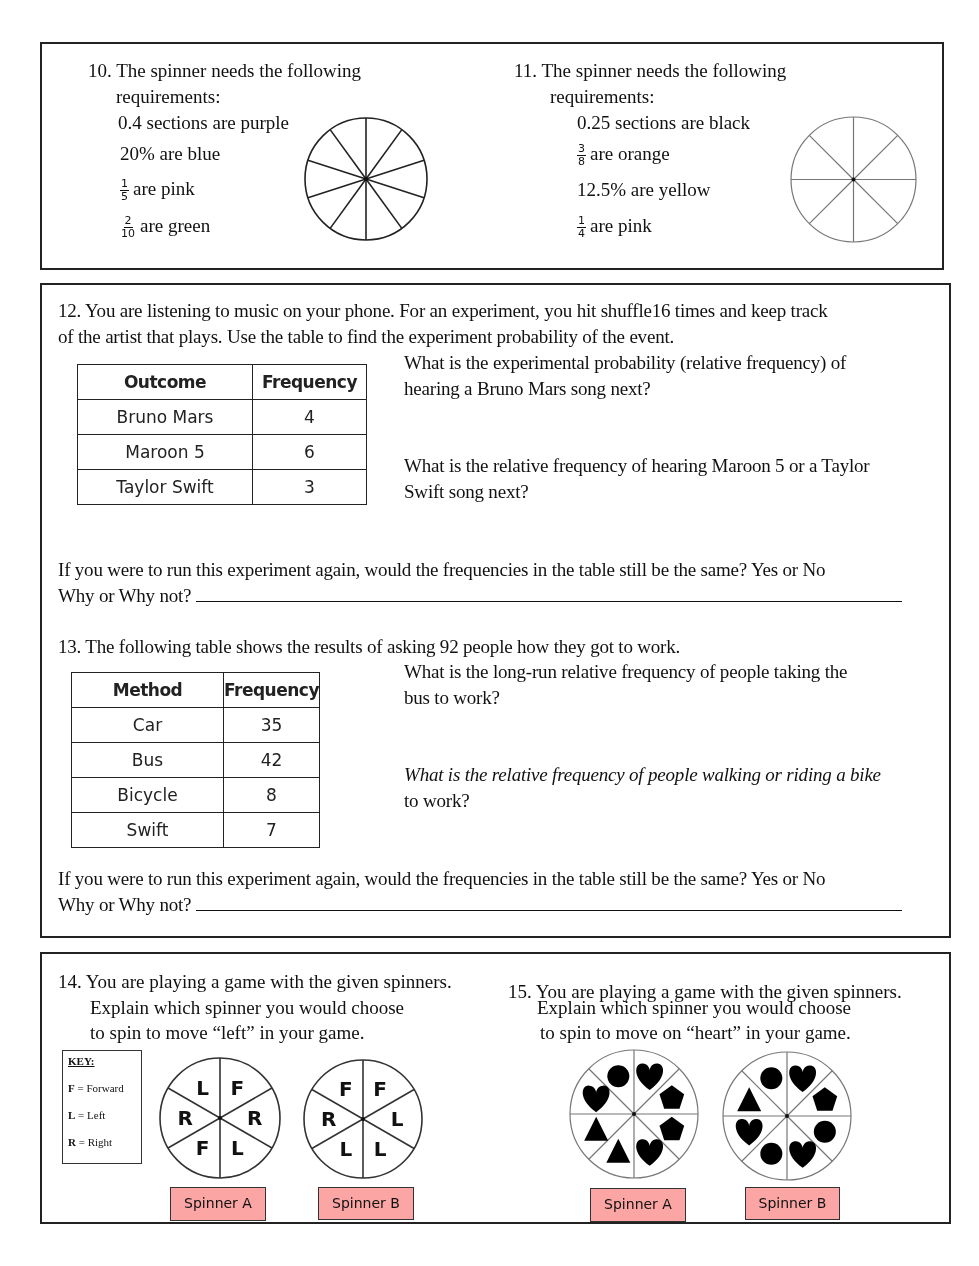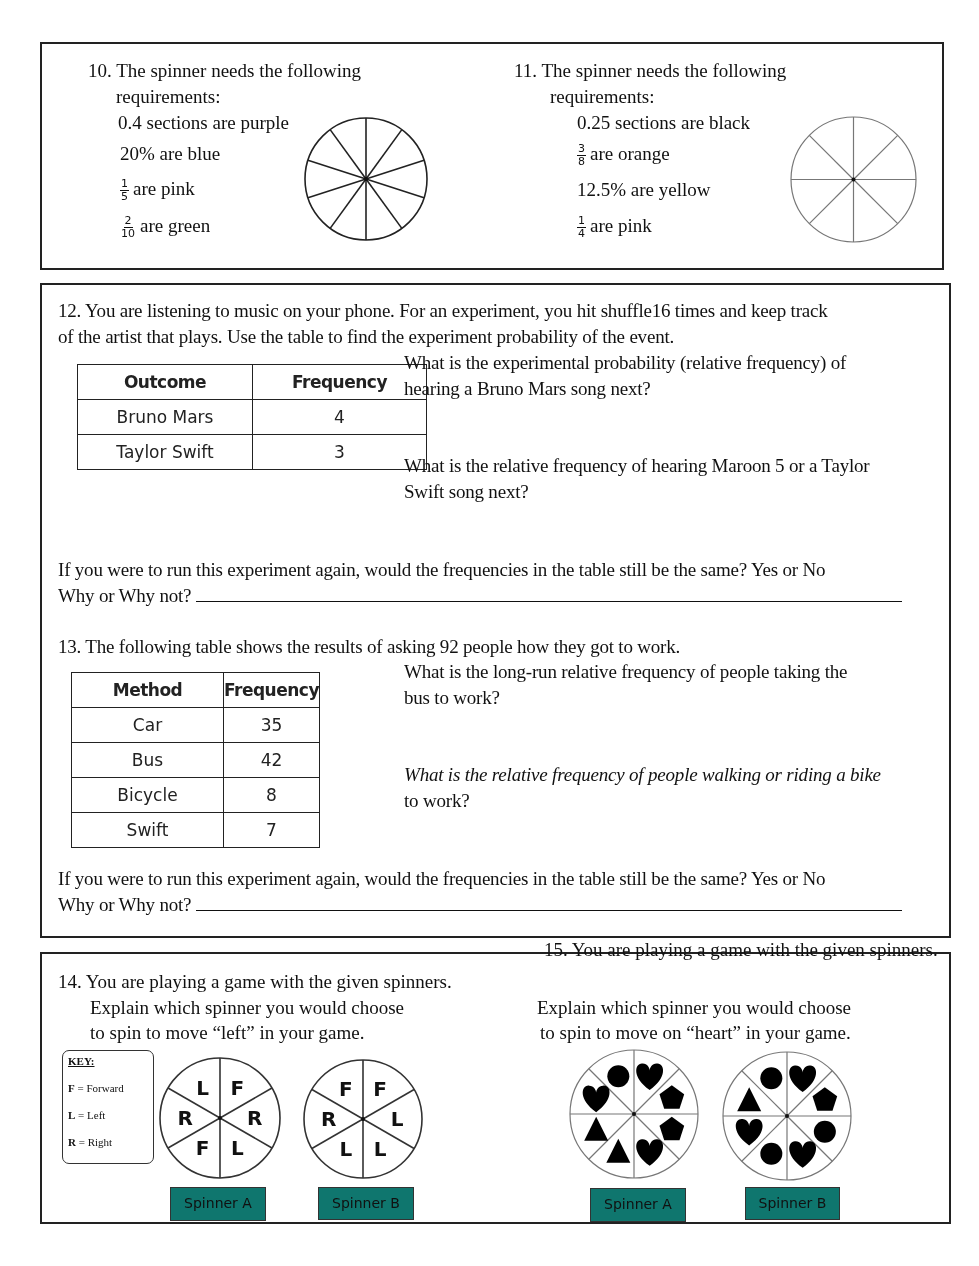--- a/index.html
+++ b/index.html
@@ -15,21 +15,21 @@
   table.ftab { position: absolute; border-collapse: collapse; font-family: "DejaVu Sans", sans-serif;
                font-size: 17px; color: #222; }
   table.ftab td, table.ftab th { border: 1.5px solid #222; text-align: center; padding: 0; height: 34px; }
   table.ftab th { font-weight: bold; letter-spacing: -0.5px; }
   .blank { display: inline-block; border-bottom: 1px solid #111; vertical-align: baseline; height: 18px; }
   .keybox { position: absolute; border: 1.5px solid #333; font-size: 11px; line-height: 13px;
             padding: 4px 5px; box-sizing: border-box; background: #fff; }
   .keybox .kt { font-weight: bold; text-decoration: underline; margin-bottom: 14px; display: block; }
   .keybox .kl { display: block; margin-bottom: 14px; }
   .keybox .kl b { font-weight: bold; }
-  .lbl { position: absolute; border: 1.5px solid #333; box-sizing: border-box; background: #0f766e;
+  .lbl { position: absolute; border: 1.5px solid #333; box-sizing: border-box; background: #fca5a5;
          font-family: "DejaVu Sans", sans-serif; font-size: 14px; text-align: center; line-height: 30px; }
   svg { position: absolute; overflow: visible; }
 </style>
 </head>
 <body>
 
 <div class="box" style="left:40px;top:42px;width:904px;height:228px;"></div>
 
 <div class="t" style="left:88px;top:58px;">10. The spinner needs the following</div>
 <div class="t" style="left:116px;top:84px;">requirements:</div>
@@ -89,29 +89,33 @@
     <line x1="63.5" y1="63.5" x2="1" y2="63.500000000000014" stroke="#777" stroke-width="1.2"></line>
     <line x1="63.5" y1="63.5" x2="19.30582617584077" y2="19.305826175840792" stroke="#777" stroke-width="1.2"></line>
     <circle cx="63.5" cy="63.5" r="2" fill="#111"></circle>
   </svg>
 
 <div class="box" style="left:40px;top:283px;width:911px;height:655px;"></div>
 
 <div class="t cond" style="left:58px;top:298px;">12. You are listening to music on your phone. For an experiment, you hit shuffle16 times and keep track</div>
 <div class="t cond" style="left:58px;top:324px;">of the artist that plays. Use the table to find the experiment probability of the event.</div>
 
-<table class="ftab" style="left:77px;top:364px;width:350px;">
+<table class="ftab" style="left:77px;top:364px;width:290px;">
   <tbody>
       <tr>
     <th style="width:174px;">Outcome</th>
     <th>Frequency</th>
   </tr>
   <tr>
         <td>Bruno Mars</td>
         <td>4</td>
+      </tr>
+  <tr>
+        <td>Maroon 5</td>
+        <td>6</td>
       </tr>
   <tr>
         <td>Taylor Swift</td>
         <td>3</td>
       </tr>
 </tbody>
   </table>
 
 <div class="t cond" style="left:404px;top:350px;">What is the experimental probability (relative frequency) of</div>
 <div class="t cond" style="left:404px;top:376px;">hearing a Bruno Mars song next?</div>
@@ -161,21 +165,21 @@
   <span>Why or Why not?</span>
   <span class="blank" style="width:706px;"></span>
 </div>
 
 <div class="box" style="left:40px;top:952px;width:911px;height:272px;"></div>
 
 <div class="t" style="left:58px;top:969px;">14. You are playing a game with the given spinners.</div>
 <div class="t" style="left:90px;top:995px;">Explain which spinner you would choose</div>
 <div class="t" style="left:90px;top:1020px;">to spin to move “left” in your game.</div>
 
-<div class="keybox" style="left:62px;top:1050px;width:92px;height:114px;border-radius:7px;">
+<div class="keybox" style="left:62px;top:1050px;width:80px;height:114px;">
   <span class="kt">KEY:</span>
   <span class="kl"><b>F</b> <span>= Forward</span></span>
   <span class="kl"><b>L</b> <span>= Left</span></span>
   <span class="kl"><b>R</b> <span>= Right</span></span>
 </div>
 
 <svg id="spin14a" style="left:159px;top:1057px;" width="122" height="122">
     <circle cx="61" cy="61" r="60" fill="#fff" stroke="#333" stroke-width="1.6"></circle>
     <line x1="61" y1="61" x2="61" y2="1" stroke="#333" stroke-width="1.6"></line>
     <line x1="61" y1="61" x2="112.96152422706632" y2="30.999999999999993" stroke="#333" stroke-width="1.6"></line>
@@ -203,21 +207,21 @@
     <text x="78.11" y="37.364610682496505" text-anchor="middle" font-family="DejaVu Sans, sans-serif" font-weight="bold" font-size="20" fill="#111">F</text>
     <text x="95.22" y="67" text-anchor="middle" font-family="DejaVu Sans, sans-serif" font-weight="bold" font-size="20" fill="#111">L</text>
     <text x="78.11" y="96.6353893175035" text-anchor="middle" font-family="DejaVu Sans, sans-serif" font-weight="bold" font-size="20" fill="#111">L</text>
     <text x="43.89" y="96.6353893175035" text-anchor="middle" font-family="DejaVu Sans, sans-serif" font-weight="bold" font-size="20" fill="#111">L</text>
     <text x="26.78" y="67" text-anchor="middle" font-family="DejaVu Sans, sans-serif" font-weight="bold" font-size="20" fill="#111">R</text>
     <text x="43.889999999999986" y="37.36461068249652" text-anchor="middle" font-family="DejaVu Sans, sans-serif" font-weight="bold" font-size="20" fill="#111">F</text>
   </svg>
 <div class="lbl" style="left:170px;top:1187px;width:96px;height:34px;">Spinner A</div>
 <div class="lbl" style="left:318px;top:1187px;width:96px;height:33px;">Spinner B</div>
 
-<div class="t" style="left:508px;top:937px;margin-left:36px;">15. You are playing a game with the given spinners.</div>
+<div class="t" style="left:508px;top:979px;">15. You are playing a game with the given spinners.</div>
 <div class="t" style="left:537px;top:995px;">Explain which spinner you would choose</div>
 <div class="t" style="left:540px;top:1020px;">to spin to move on “heart” in your game.</div>
 
 <svg id="spin15a" style="left:569px;top:1049px;" width="130" height="130">
     <circle cx="65" cy="65" r="64" fill="#fff" stroke="#777" stroke-width="1.2"></circle>
     <line x1="65" y1="65" x2="65" y2="1" stroke="#777" stroke-width="1.2"></line>
     <line x1="65" y1="65" x2="110.25483399593904" y2="19.745166004060955" stroke="#777" stroke-width="1.2"></line>
     <line x1="65" y1="65" x2="129" y2="65" stroke="#777" stroke-width="1.2"></line>
     <line x1="65" y1="65" x2="110.25483399593904" y2="110.25483399593904" stroke="#777" stroke-width="1.2"></line>
     <line x1="65" y1="65" x2="65.00000000000001" y2="129" stroke="#777" stroke-width="1.2"></line>

